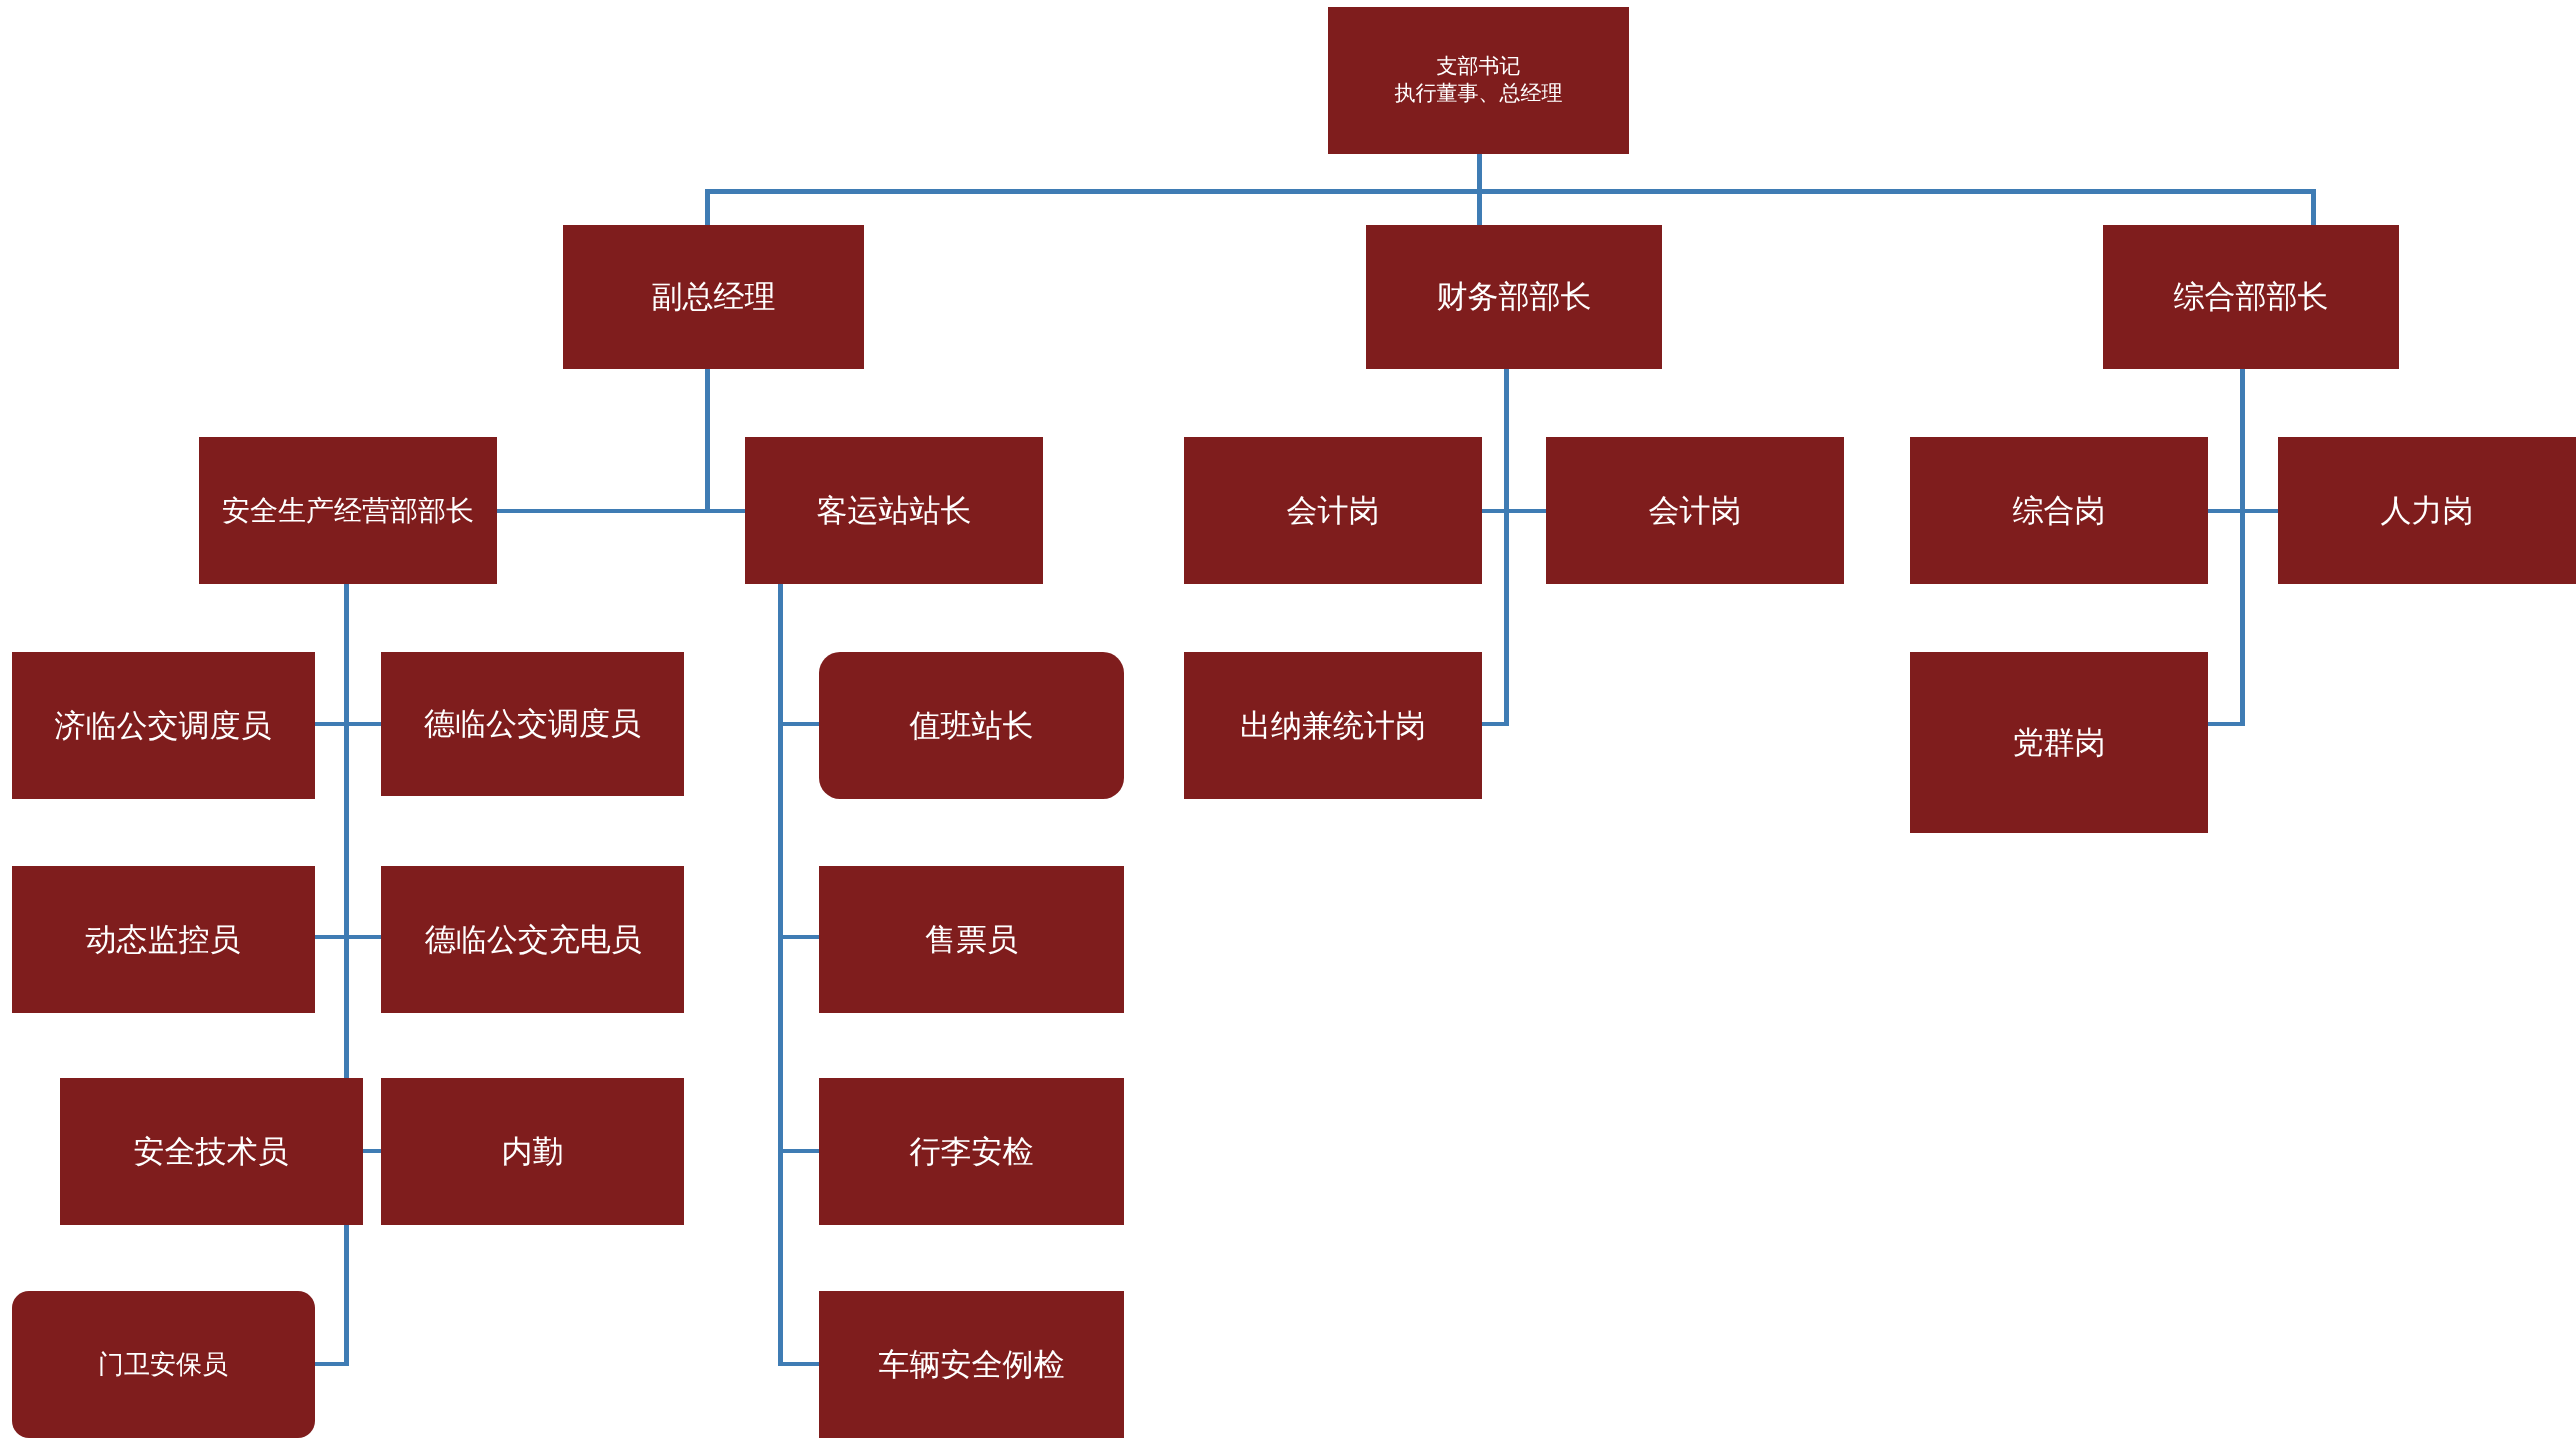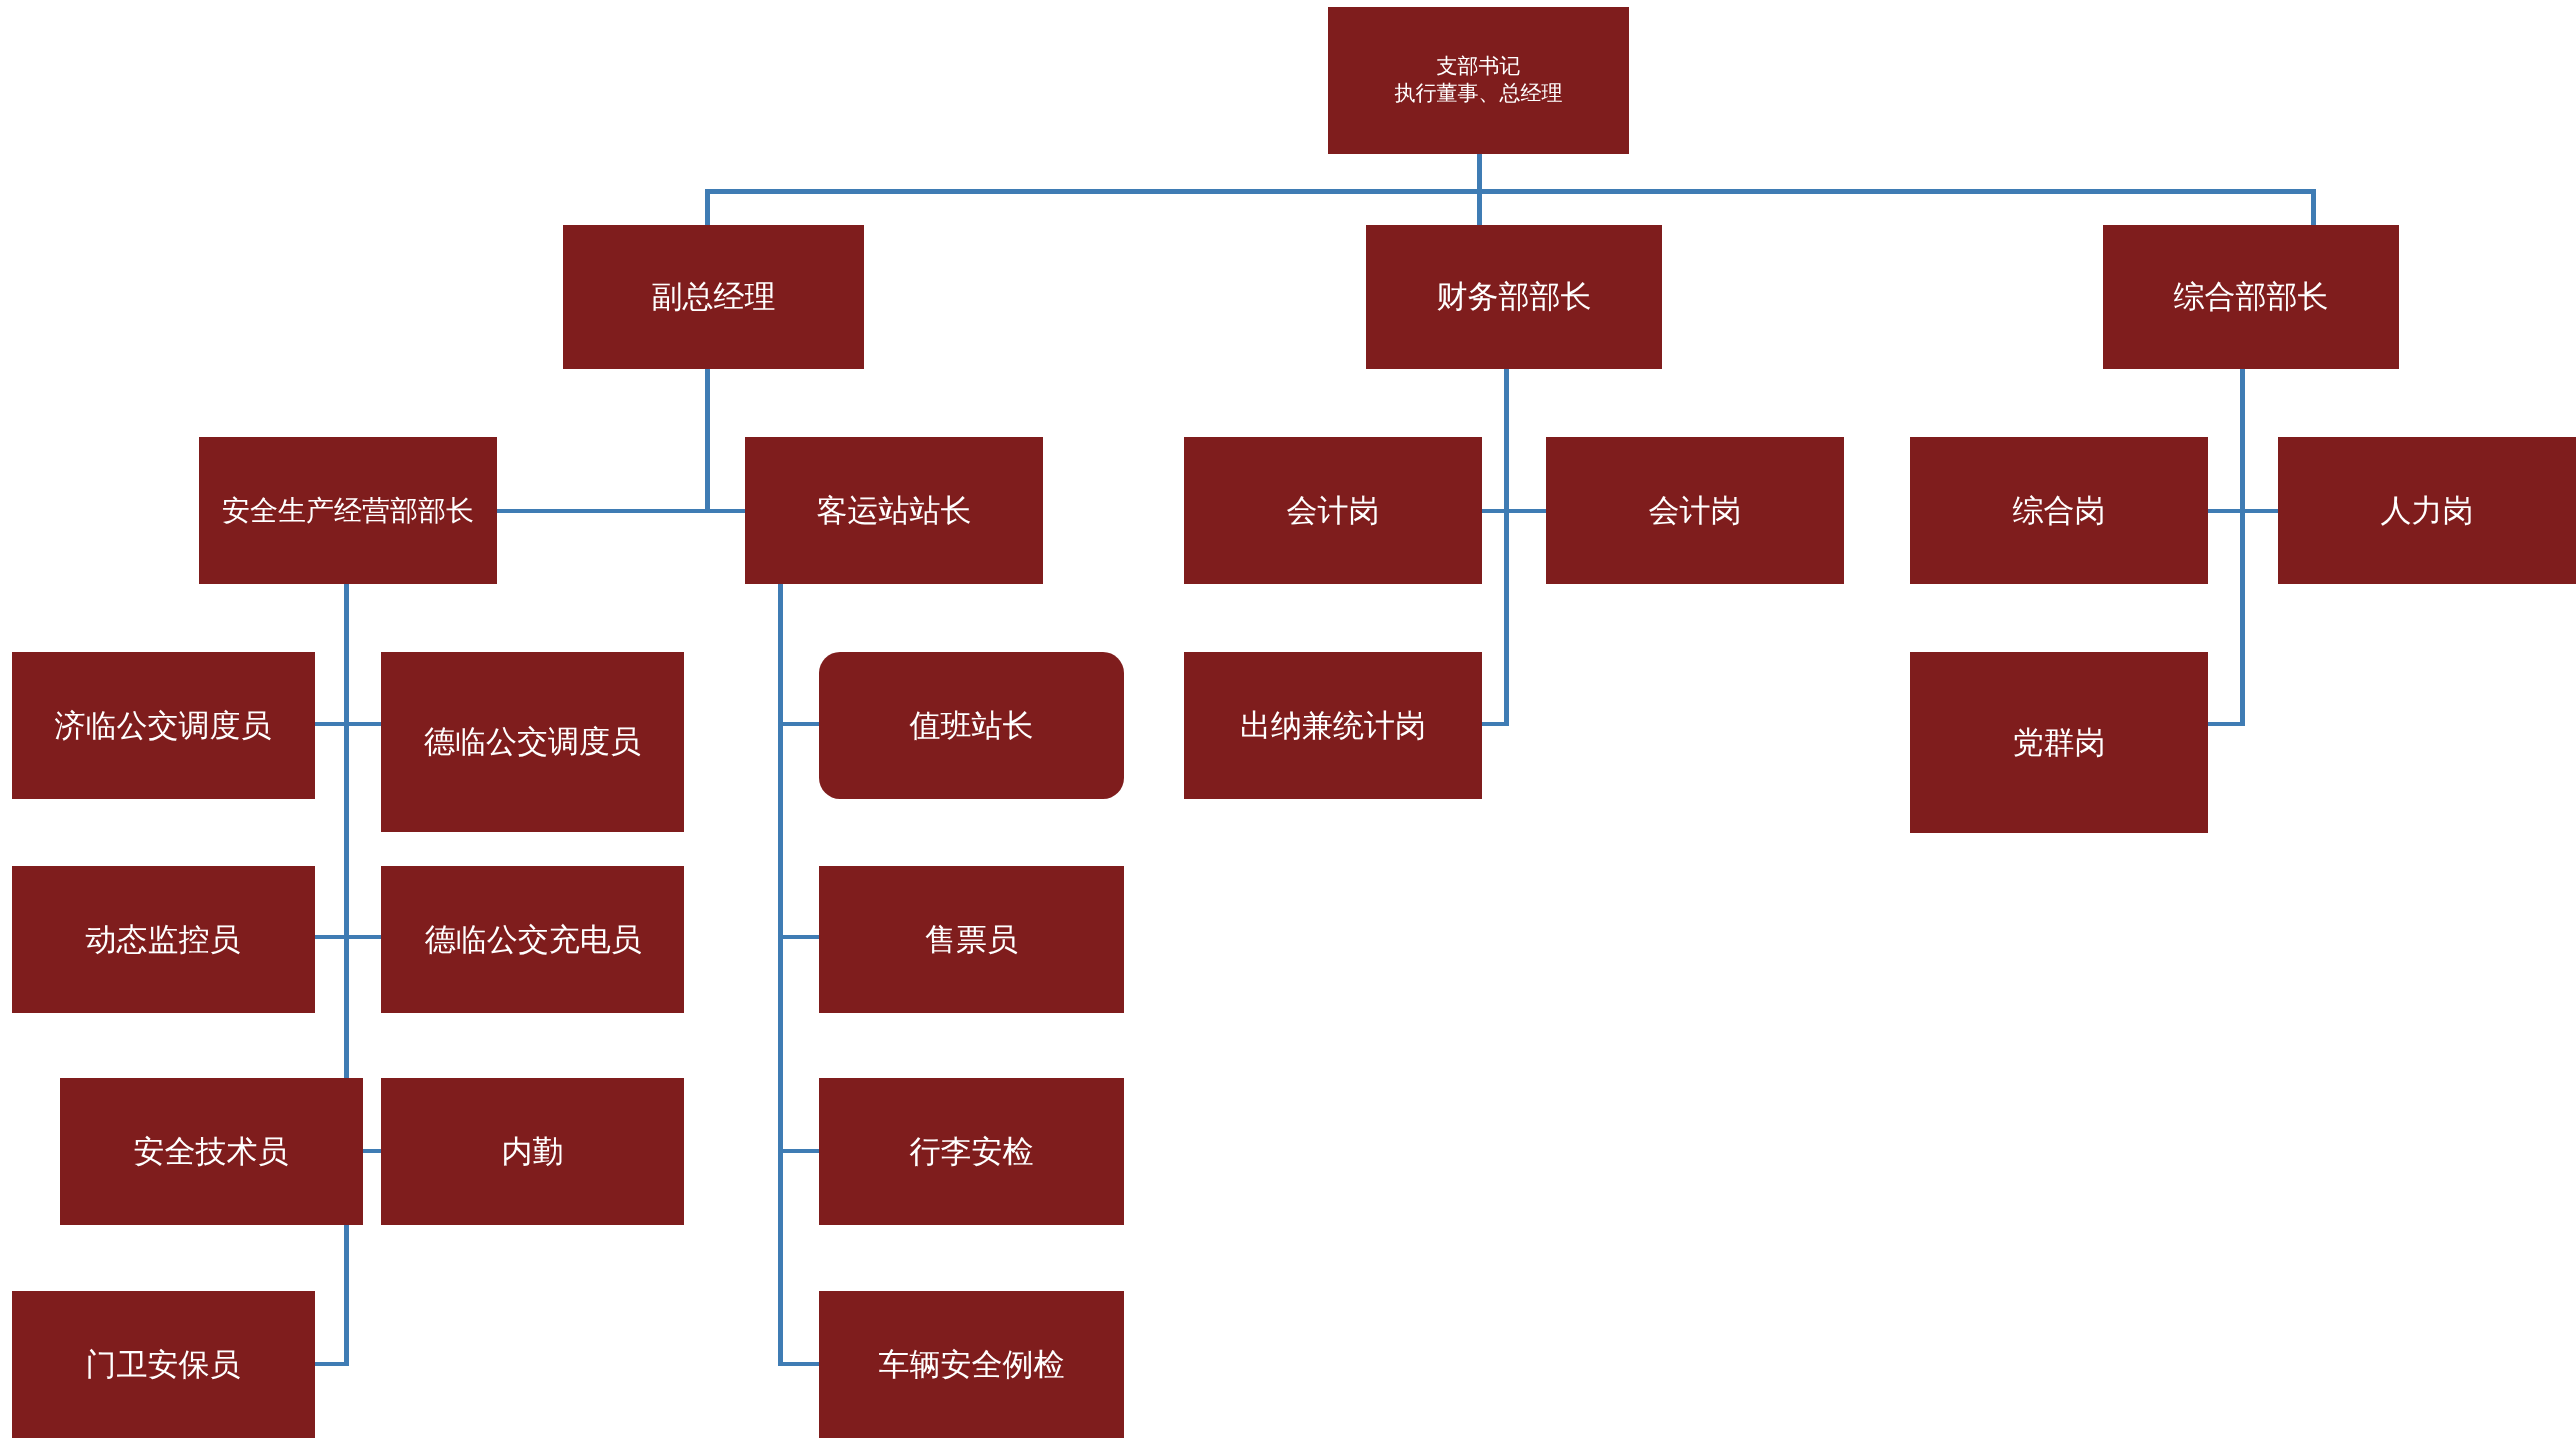--- a/index.html
+++ b/index.html
@@ -129,41 +129,41 @@
   </div>
 
   <div class="node" style="left:1910px; top:652px; width:298px; height:181px; font-size:31px;text-align:center;">
     <span class="node-label">党群岗</span>
   </div>
 
   <div class="node" style="left:11.6px; top:652px; width:303px; height:147px; font-size:31px;">
     <span class="node-label">济临公交调度员</span>
   </div>
 
-  <div class="node" style="left:381px; top:652px; width:303px; height:180px; font-size:31px;">
+  <div class="node" style="left:381px; top:652px; width:303px; height:144px; font-size:31px;">
     <span class="node-label">德临公交调度员</span>
   </div>
 
   <div class="node" style="left:11.6px; top:866px; width:303px; height:147px; font-size:31px;">
     <span class="node-label">动态监控员</span>
   </div>
 
   <div class="node" style="left:381px; top:866px; width:303px; height:147px; font-size:31px;padding-left:8px;">
     <span class="node-label">德临公交充电员</span>
   </div>
 
   <div class="node" style="left:11.6px; top:1078px; width:303px; height:147px; font-size:31px;margin-left:48px;">
     <span class="node-label">安全技术员</span>
   </div>
 
   <div class="node" style="left:381px; top:1078px; width:303px; height:147px; font-size:31px;">
     <span class="node-label">内勤</span>
   </div>
 
-  <div class="node" style="left:11.6px; top:1291px; width:303px; height:147px; font-size:31px;">
+  <div class="node" style="left:11.6px; top:1291px; width:303px; height:147px; font-size:26px;border-radius:17px;">
     <span class="node-label">门卫安保员</span>
   </div>
 
   <div class="node" style="left:819px; top:652px; width:305px; height:147px; font-size:31px;border-radius:21px;">
     <span class="node-label">值班站长</span>
   </div>
 
   <div class="node" style="left:819px; top:866px; width:305px; height:147px; font-size:31px;">
     <span class="node-label">售票员</span>
   </div>

